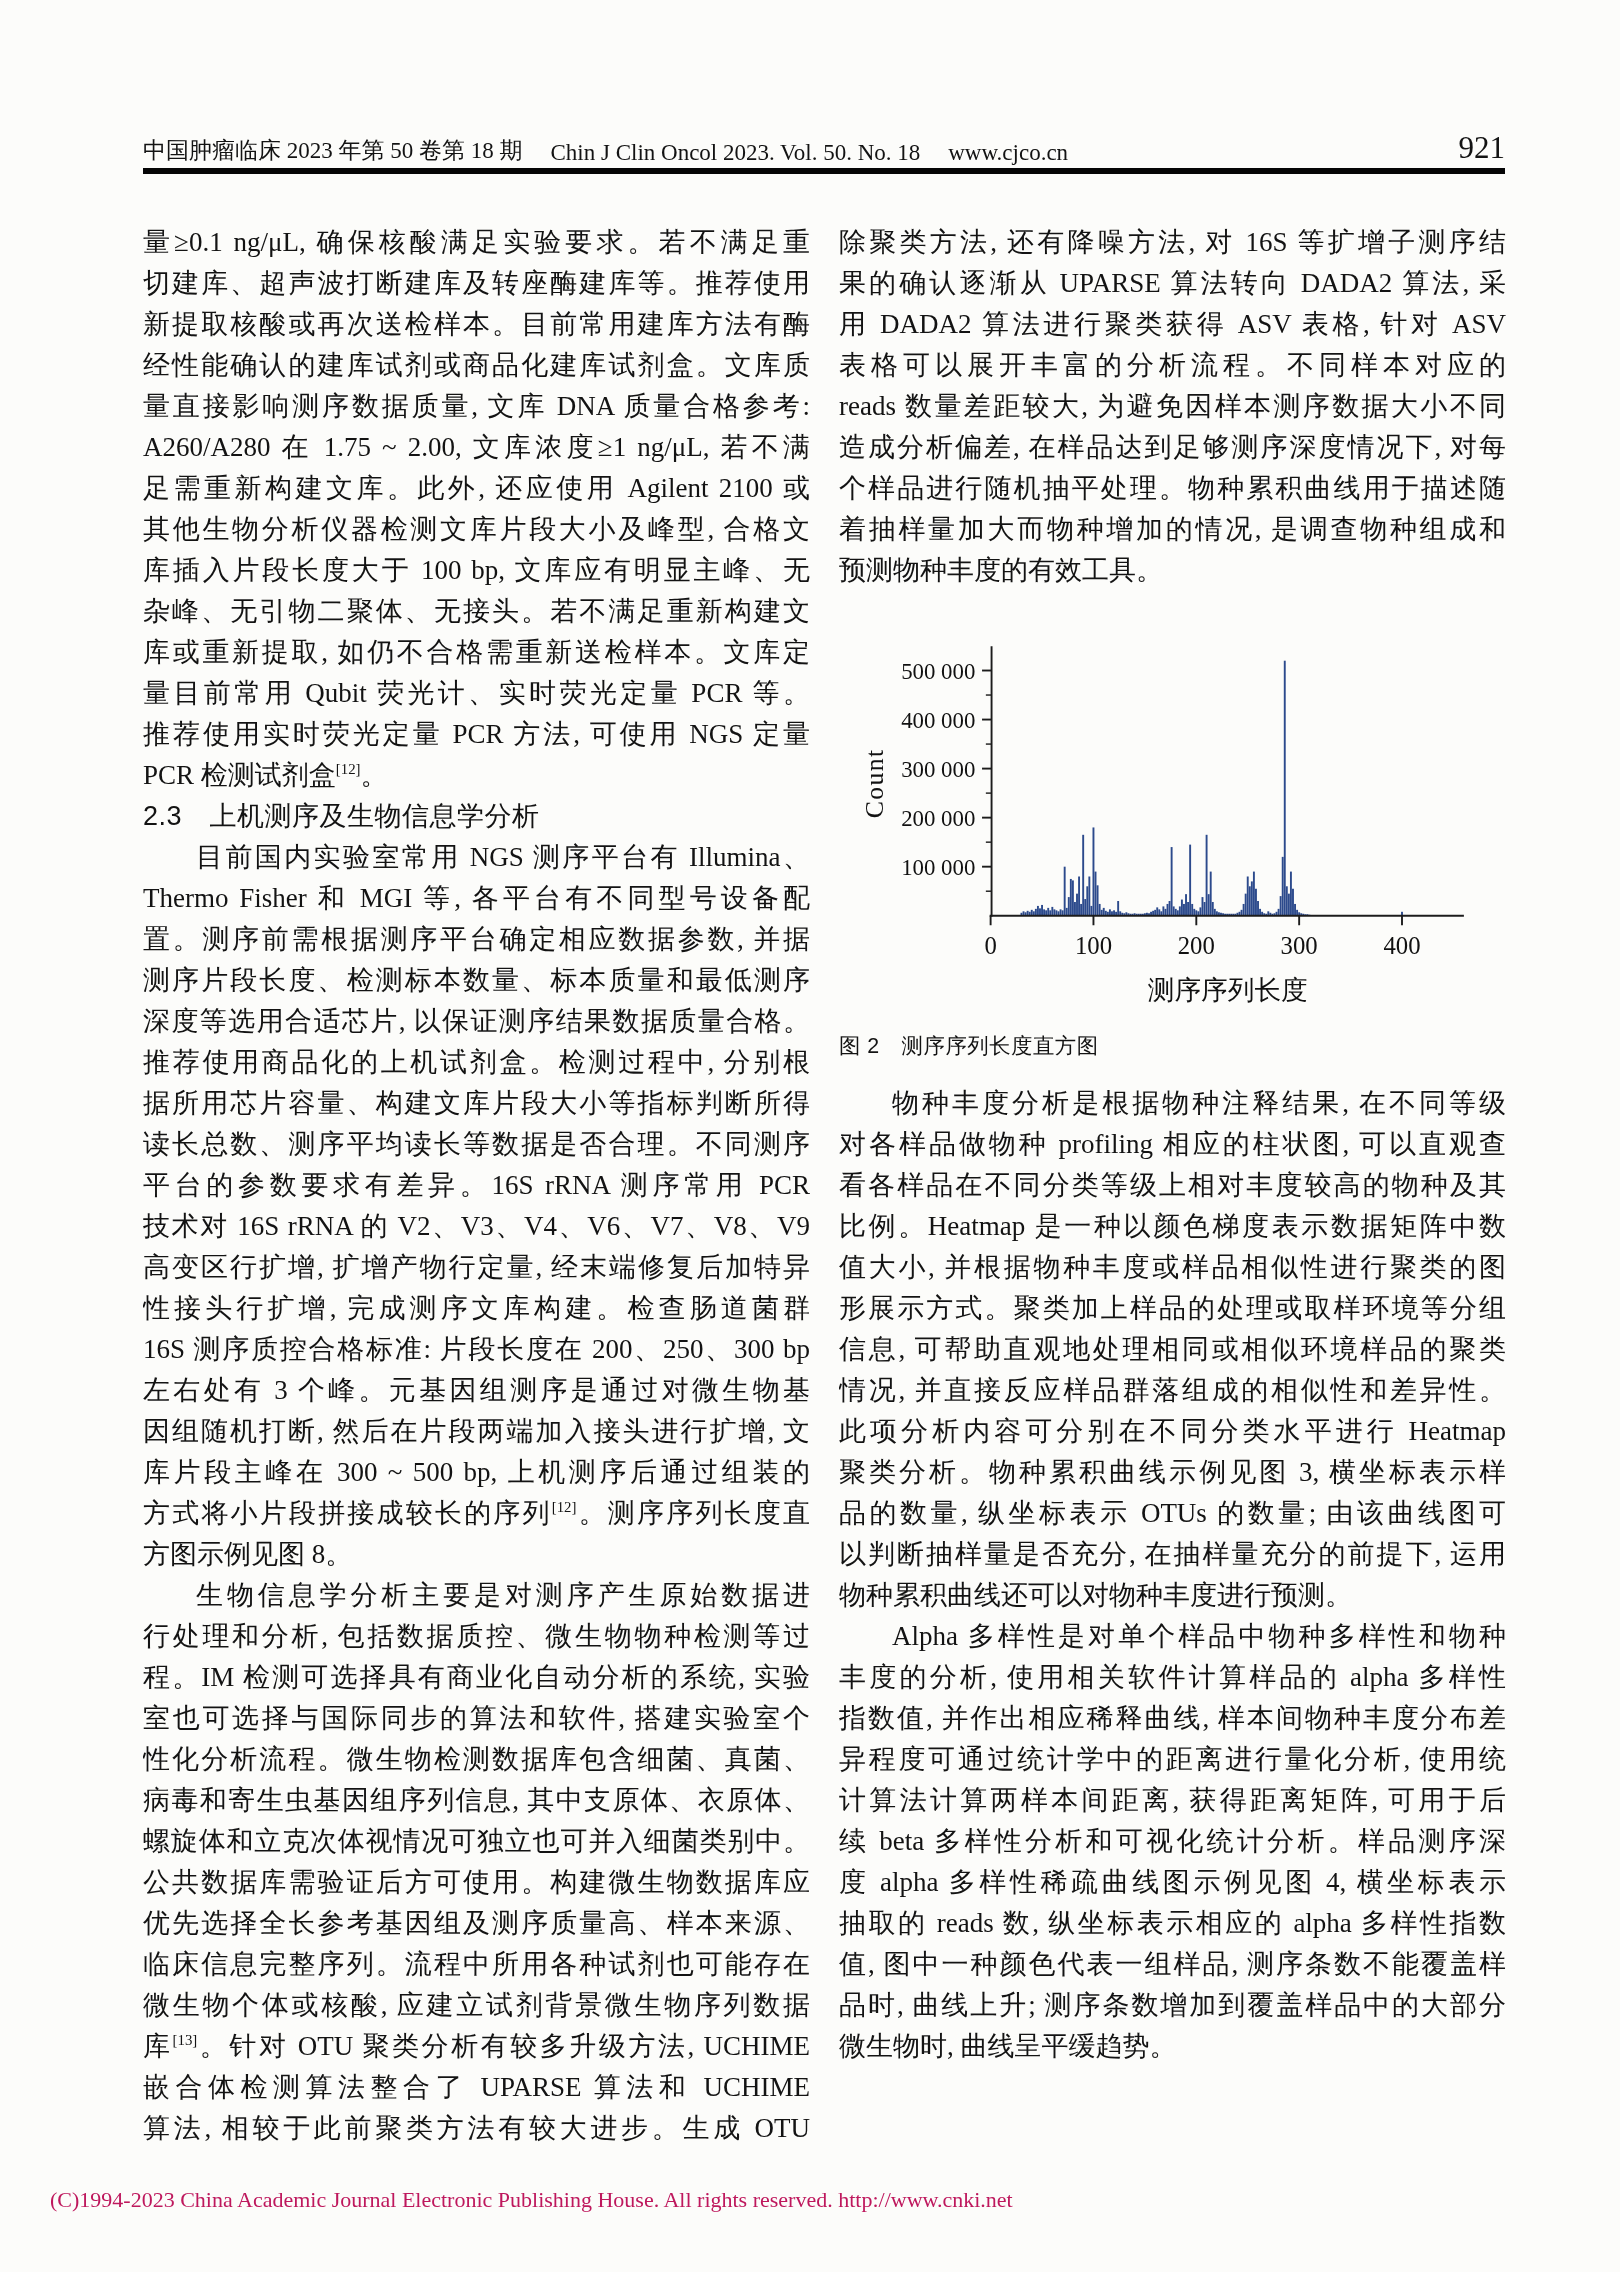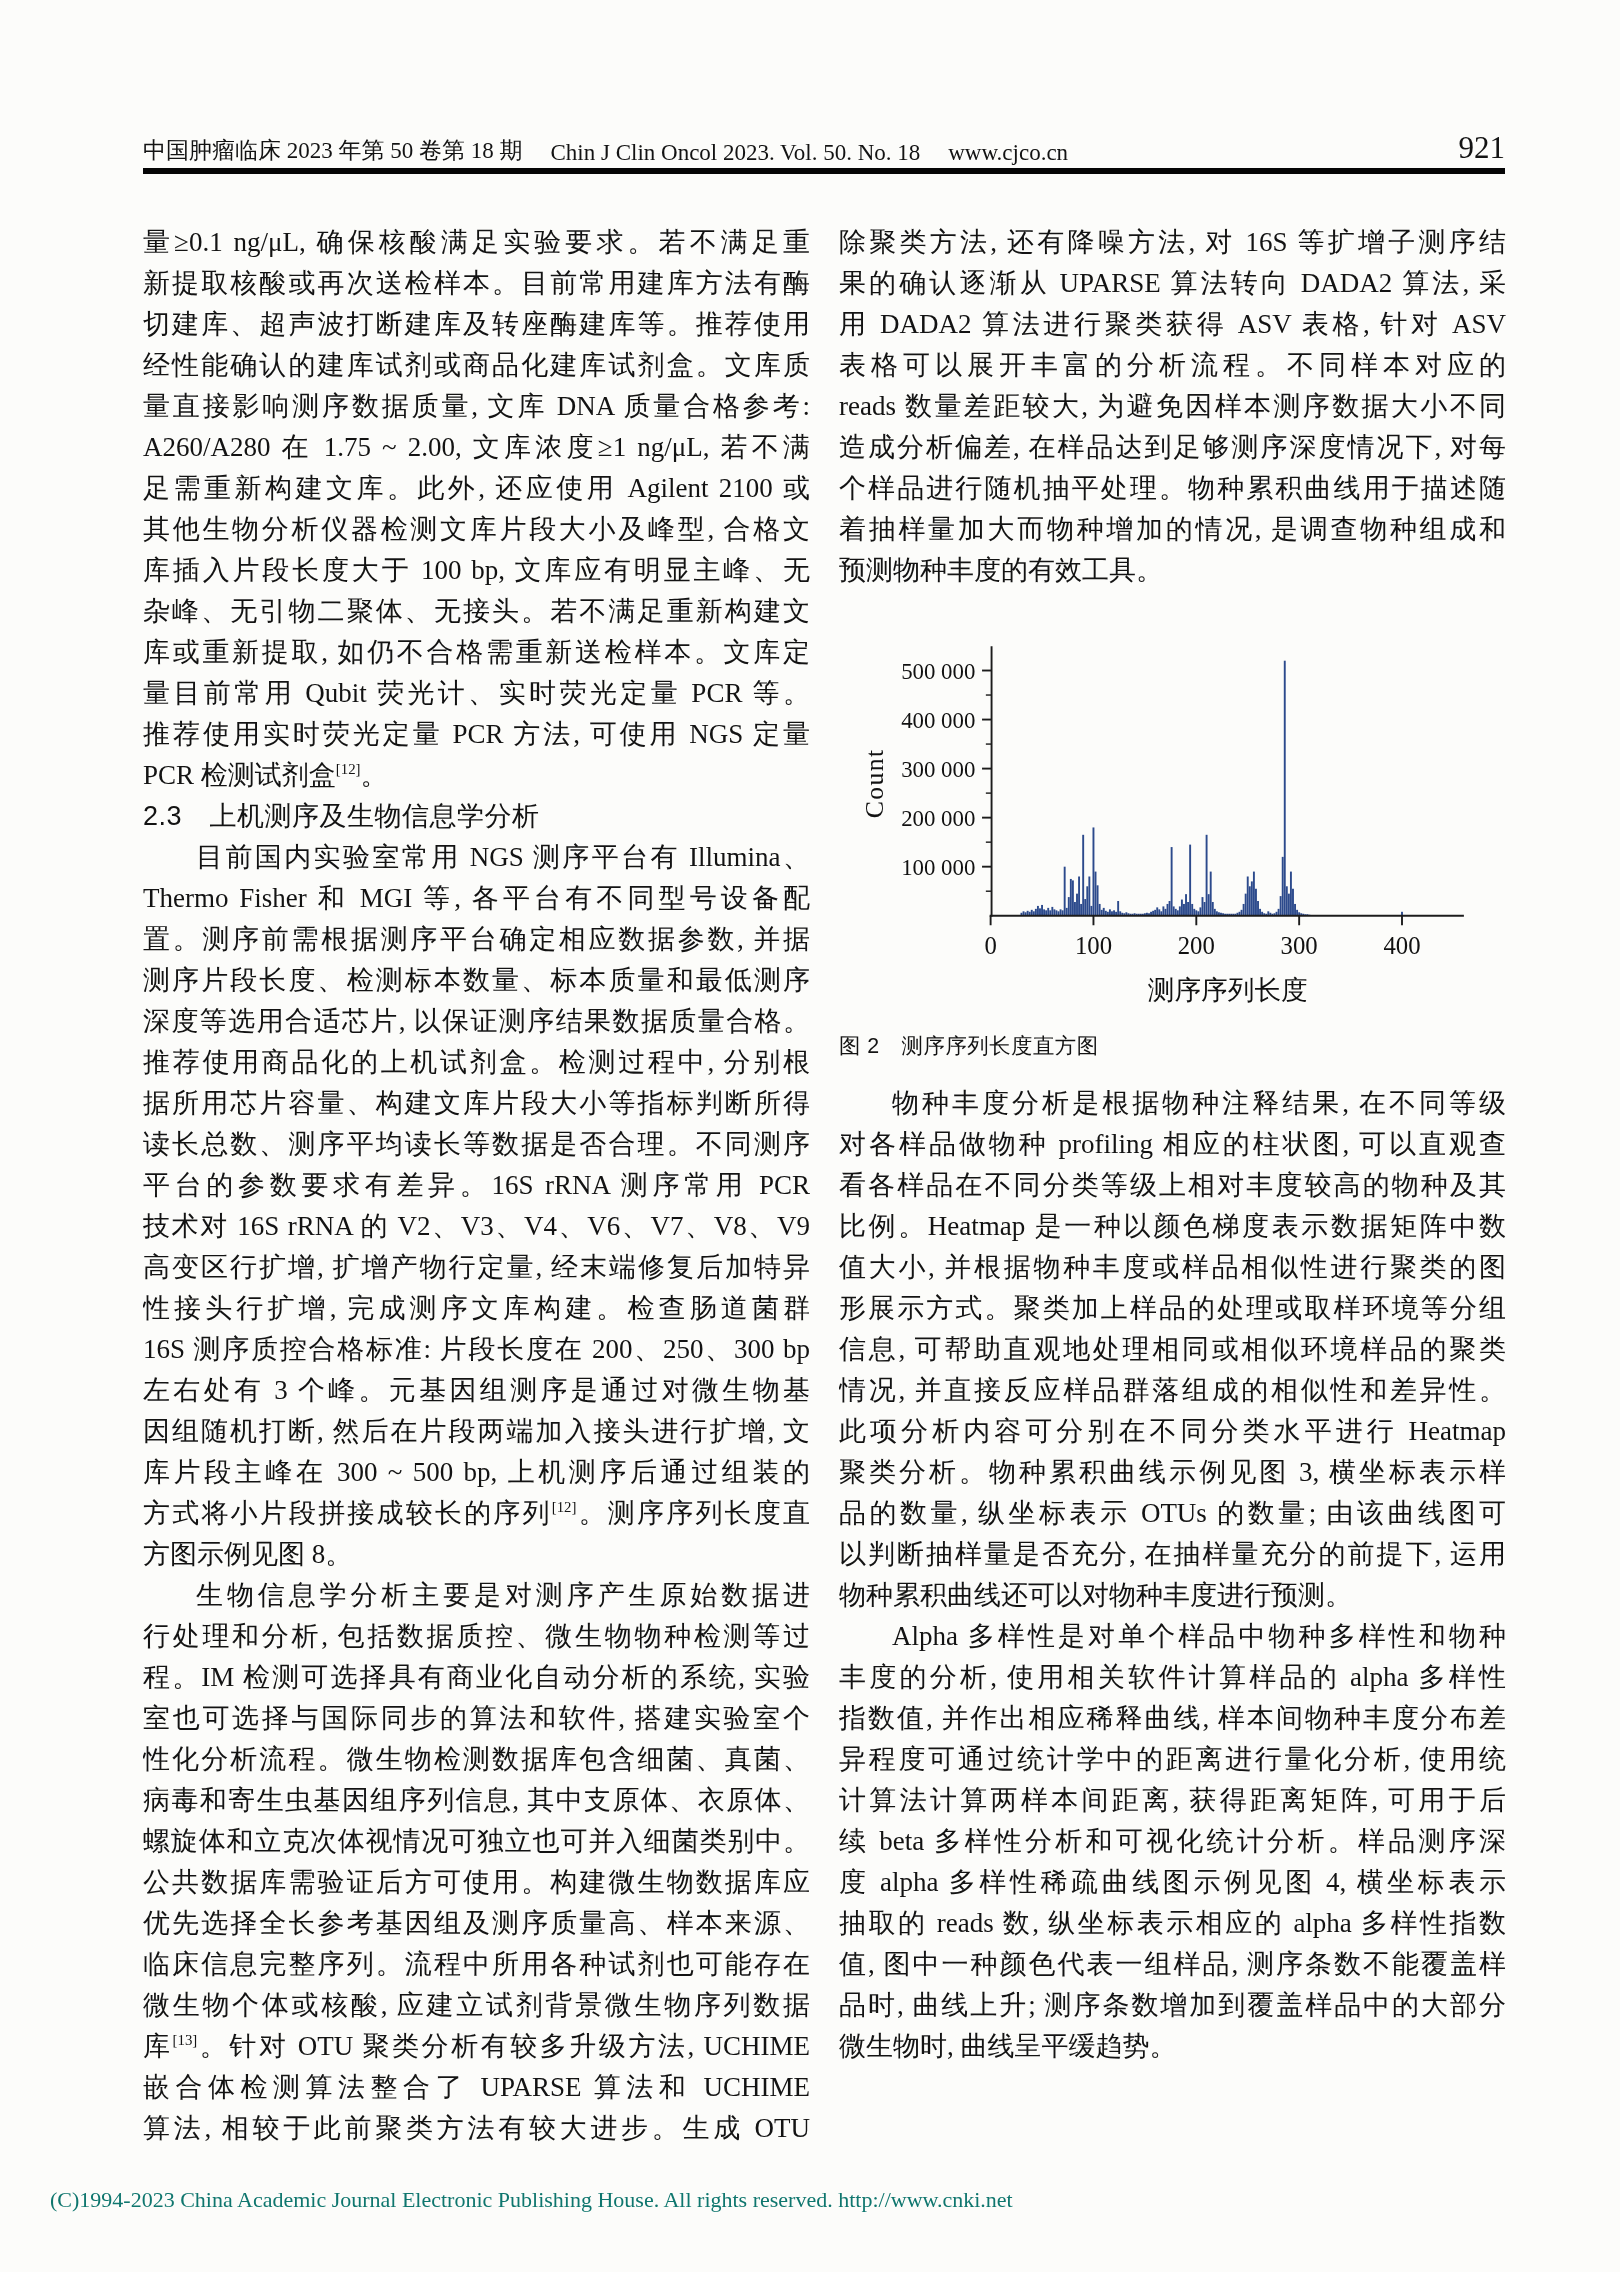--- a/index.html
+++ b/index.html
@@ -29,40 +29,40 @@
   sup{font-size:0.55em; line-height:0; vertical-align:super;}
   
   .figure{position:relative; width:667px; height:419px; margin-top:0px;}
   .fig-caption{
     margin-top:20px; height:33px; line-height:33px; font-size:21.4px;
     font-family:"Liberation Sans","DejaVu Sans",sans-serif; letter-spacing:0.5px;
   }
   .lower{margin-top:20px;}
   
   .footer{
-    position:absolute; left:50px; top:2187px; font-size:22px; color:#0f766e; white-space:nowrap;
+    position:absolute; left:50px; top:2187px; font-size:22px; color:#be185d; white-space:nowrap;
   }
 </style>
 </head>
 <body>
 
 <div class="page">
 
   <div class="header">
     <span class="seg">中国肿瘤临床 2023 年第 50 卷第 18 期</span>
     <span class="seg">Chin J Clin Oncol 2023. Vol. 50. No. 18</span>
     <span class="seg">www.cjco.cn</span>
     <span class="pageno">921</span>
   </div>
   <div class="rule"></div>
 
   <div class="col left">
       <div class="line j">量≥0.1 ng/μL, 确保核酸满足实验要求。若不满足重</div>
+      <div class="line j">切建库、超声波打断建库及转座酶建库等。推荐使用</div>
       <div class="line j">新提取核酸或再次送检样本。目前常用建库方法有酶</div>
-      <div class="line j">切建库、超声波打断建库及转座酶建库等。推荐使用</div>
       <div class="line j">经性能确认的建库试剂或商品化建库试剂盒。文库质</div>
       <div class="line j">量直接影响测序数据质量, 文库 DNA 质量合格参考:</div>
       <div class="line j">A260/A280 在 1.75 ~ 2.00, 文库浓度≥1 ng/μL, 若不满</div>
       <div class="line j">足需重新构建文库。此外, 还应使用 Agilent 2100 或</div>
       <div class="line j">其他生物分析仪器检测文库片段大小及峰型, 合格文</div>
       <div class="line j">库插入片段长度大于 100 bp, 文库应有明显主峰、无</div>
       <div class="line j">杂峰、无引物二聚体、无接头。若不满足重新构建文</div>
       <div class="line j">库或重新提取, 如仍不合格需重新送检样本。文库定</div>
       <div class="line j">量目前常用 Qubit 荧光计、实时荧光定量 PCR 等。</div>
       <div class="line j">推荐使用实时荧光定量 PCR 方法, 可使用 NGS 定量</div>

